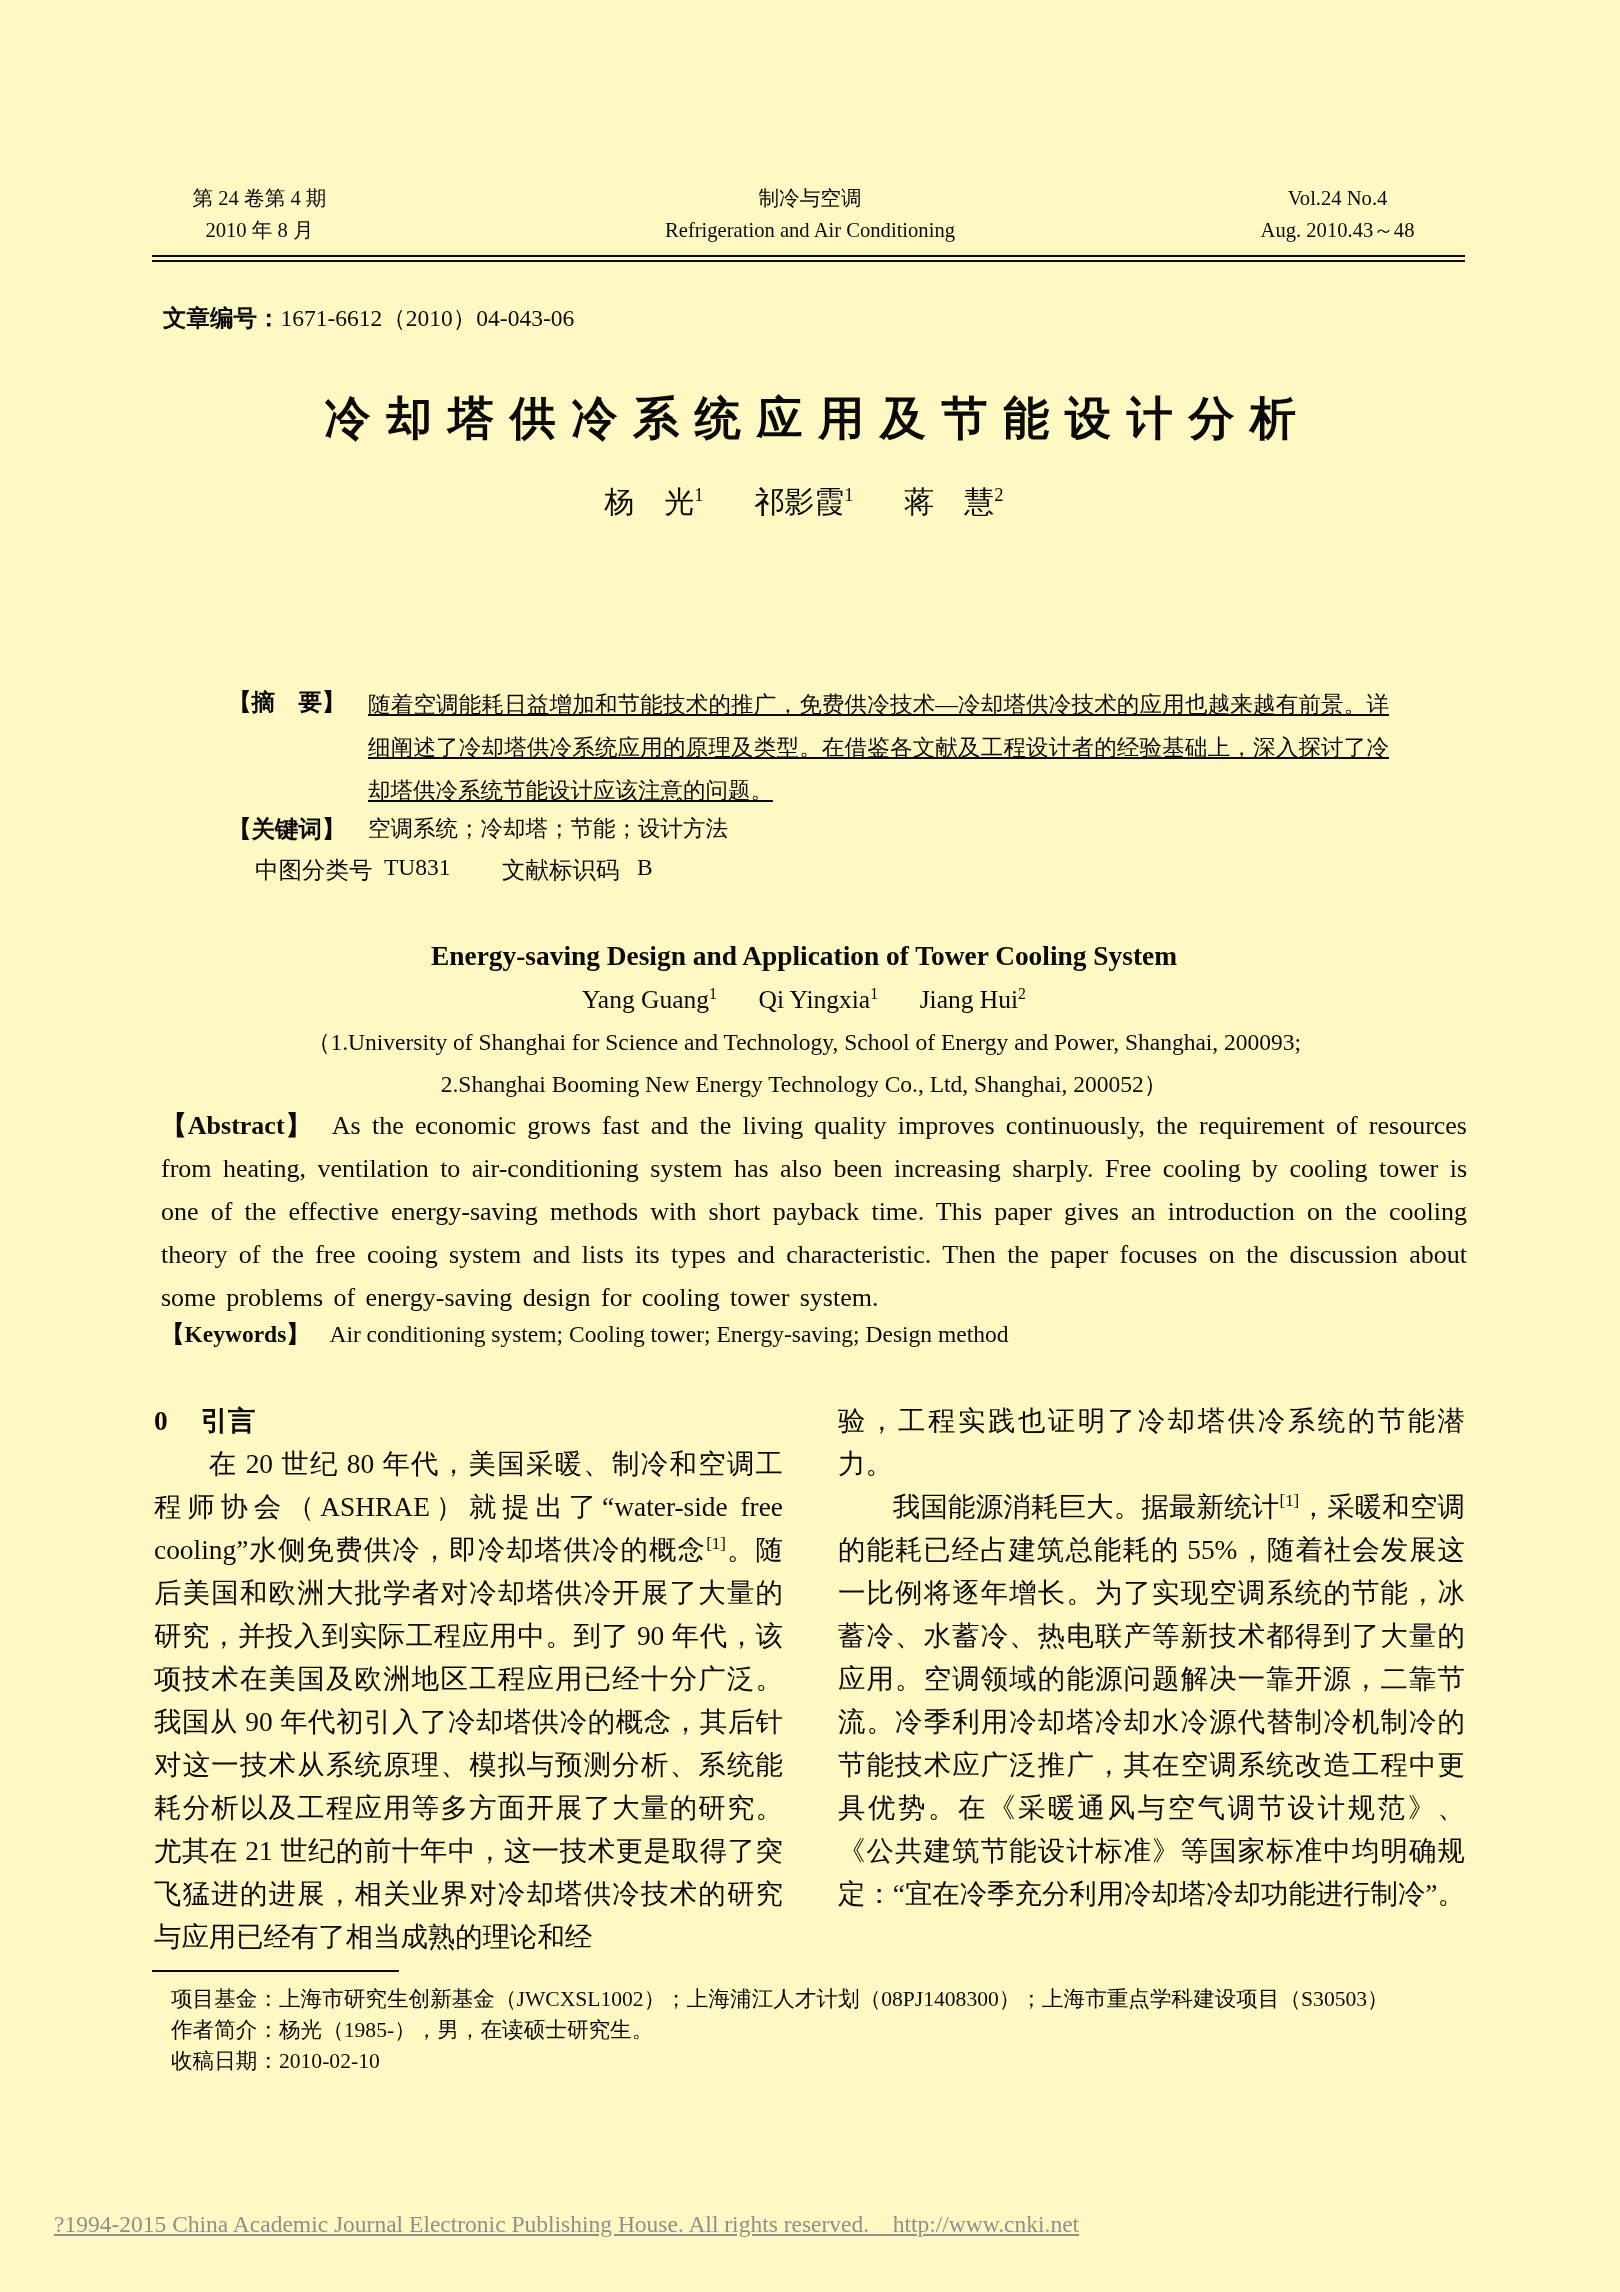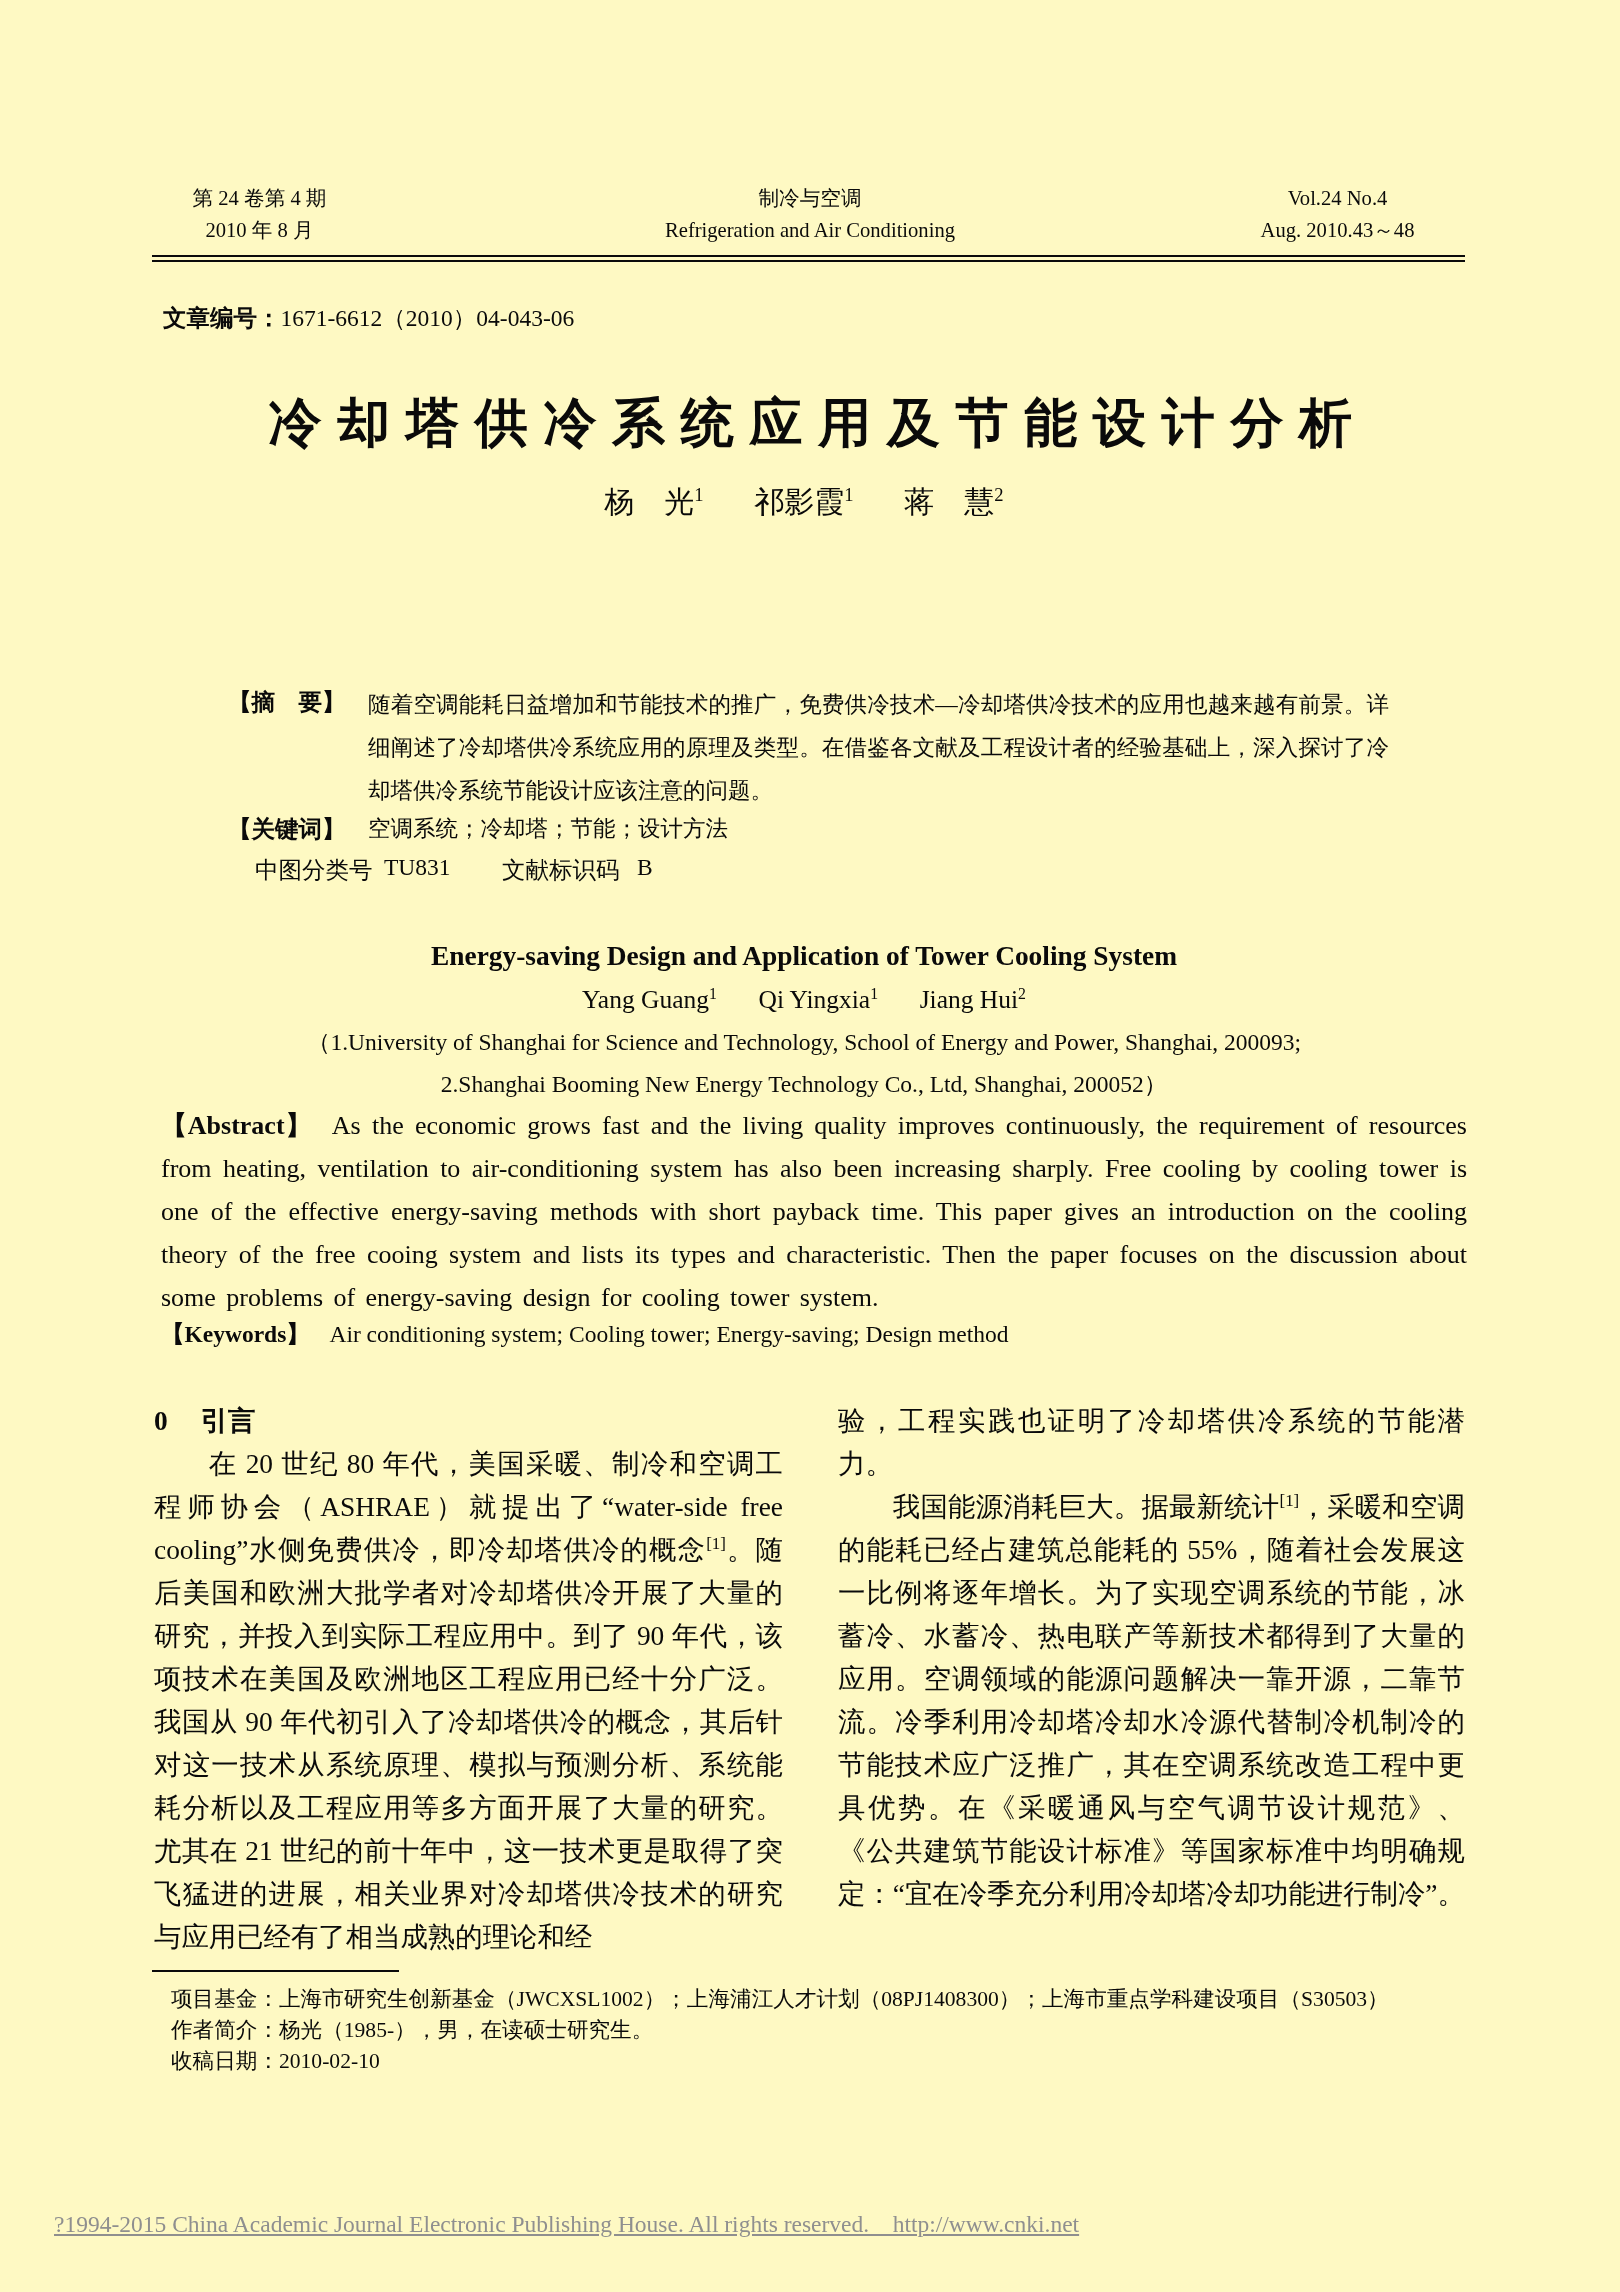--- a/index.html
+++ b/index.html
@@ -14,27 +14,27 @@
   .abs{position:absolute;}
   .ctr{left:0;width:1608px;text-align:center;}
   
   .hdr{font-size:20.6px;line-height:32px;text-align:center;}
   .hdr-rule{left:152px;top:255px;width:1313px;height:2.9px;
     border-top:2.9px solid #0a0a0a;border-bottom:2px solid #0a0a0a;}
   
   .artid{left:163px;top:302px;font-size:23.5px;}
   .artid .lbl{font-weight:bold;}
   
-  .title{top:388px;font-size:53px;font-weight:bold;letter-spacing:15.7px;padding-left:15.7px;width:1605px;}
+  .title{top:388px;font-size:46px;font-weight:bold;letter-spacing:15.7px;padding-left:15.7px;width:1605px;}
   .authors-cn{top:482px;font-size:30px;}
   .authors-cn .nm{margin:0 21.6px;}
   sup{font-size:0.62em;vertical-align:super;line-height:0;}
   
   .blk-label{left:228px;font-size:23.5px;font-weight:bold;}
-  .abstract-cn{left:368px;top:683px;width:1021px;font-size:22.5px;line-height:43px;text-align:justify;}
+  .abstract-cn{left:368px;top:683px;width:1021px;font-size:22.5px;line-height:43px;text-align:justify;text-decoration:underline;}
   .kw-cn{left:368px;top:813px;width:1021px;font-size:22.5px;}
   .class-row{font-size:23.5px;top:854px;}
   
   .en-title{top:941px;font-size:27.4px;font-weight:bold;}
   .en-authors{top:985px;font-size:25.5px;}
   .en-authors .nm{margin:0 17.6px;}
   .en-affil{font-size:23.5px;}
   .en-abs{left:161px;top:1104px;width:1306px;font-size:26px;line-height:43px;
     text-align:justify;word-spacing:3.9px;}
   .en-abs .label,.en-kw .label{font-weight:bold;margin-right:19.6px;}

